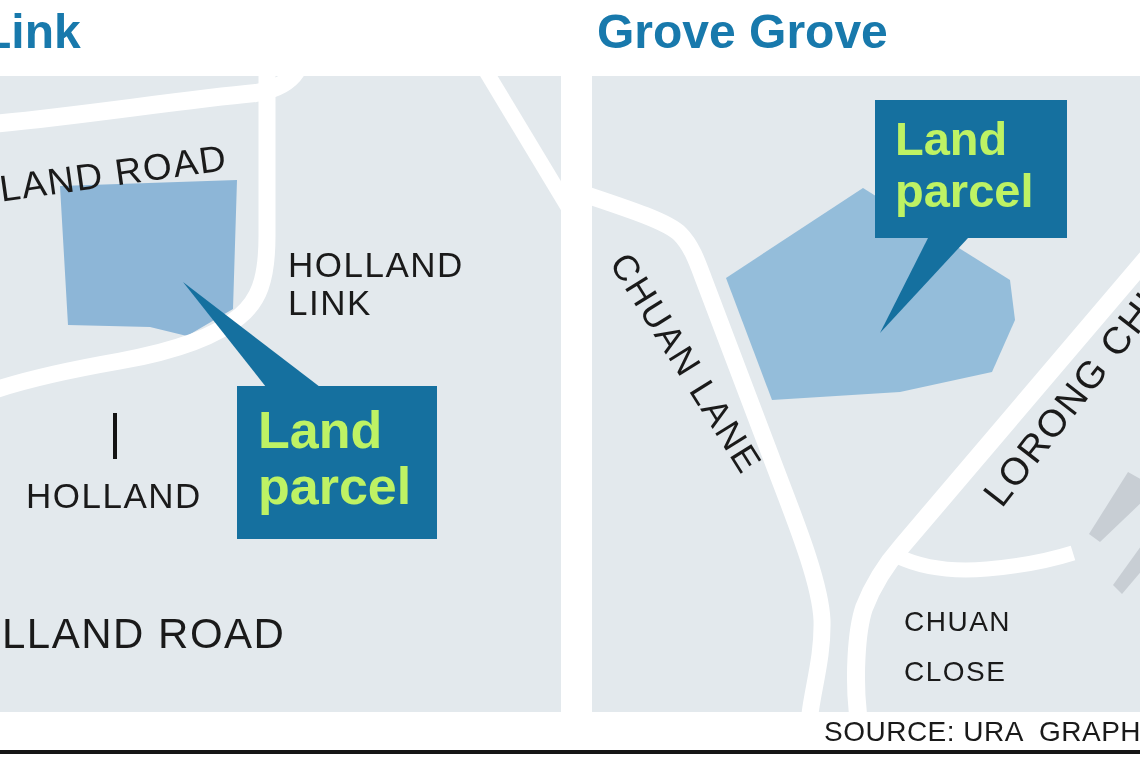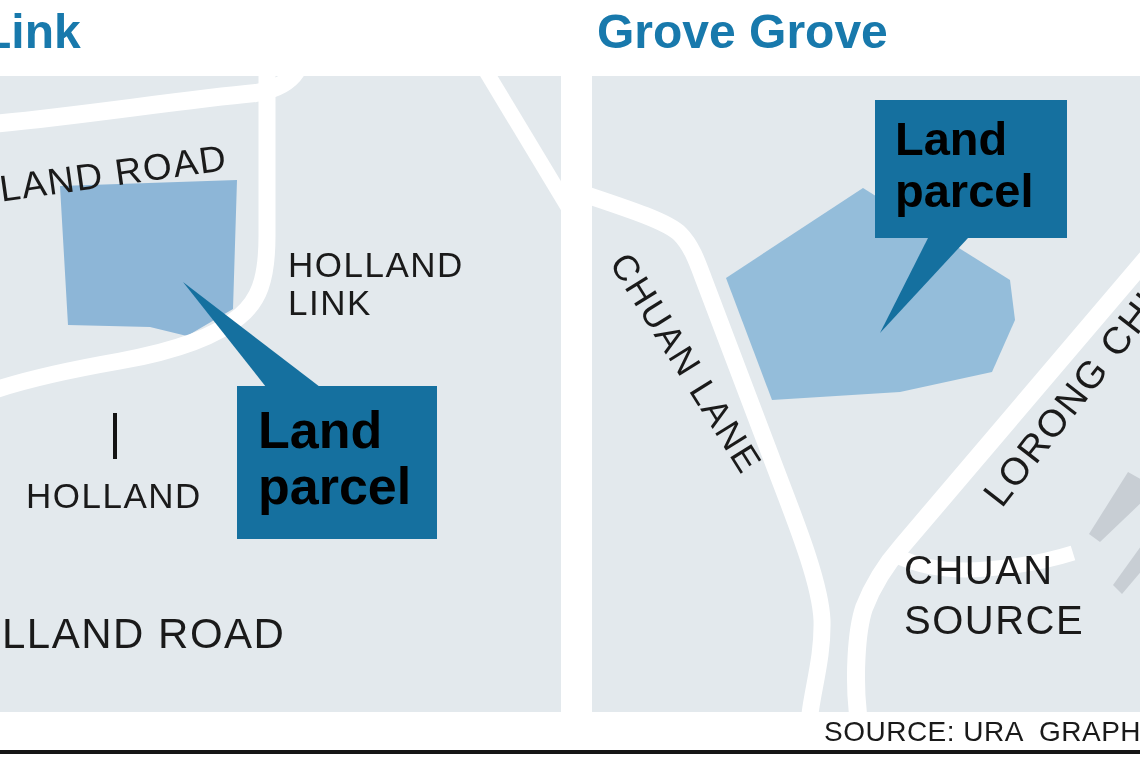--- a/index.html
+++ b/index.html
@@ -40,23 +40,23 @@
   .maplabel{
     position:absolute;color:var(--ink);white-space:nowrap;
     letter-spacing:1.5px;line-height:1.12;
   }
   .lbl-road-top{left:-80px;top:104px;font-size:37px;transform:rotate(-8deg);transform-origin:left center;}
   .lbl-holland-link{left:288px;top:170px;font-size:35px;line-height:38px;}
   .lbl-holland-plain{left:26px;top:400px;font-size:35px;line-height:40px;}
   .lbl-road-bottom{left:-64px;top:534px;font-size:42px;}
   .lbl-chuan-lane{left:44px;top:170px;font-size:36px;transform:rotate(58deg);transform-origin:left top;letter-spacing:2px;}
   .lbl-lorong-chuan{left:383px;top:412px;font-size:38px;transform:rotate(-52deg);transform-origin:left top;letter-spacing:2px;}
-  .lbl-chuan-close{left:312px;top:469px;font-size:40px;line-height:50px;}
+  .lbl-chuan-close{left:312px;top:521px;font-size:28px;line-height:50px;}
   .callout{
-    position:absolute;background:var(--accent);color:#000000;font-weight:700;
+    position:absolute;background:var(--accent);color:#bef264;font-weight:700;
     box-sizing:border-box;
   }
   .callout-left{left:237px;top:310px;width:200px;height:153px;padding:16px 0 0 21px;font-size:52px;line-height:56px;}
   .callout-right{left:283px;top:24px;width:192px;height:138px;padding:13px 0 0 20px;font-size:47px;line-height:52px;}
   .source{
     position:absolute;left:824px;top:716px;font-size:28px;color:var(--ink);
     white-space:pre;letter-spacing:0.5px;
   }
   .bottom-rule{position:absolute;left:0;top:750px;width:1140px;height:4px;background:var(--rule);}
 </style>
@@ -108,21 +108,21 @@
     <polygon class="building" points="497,458 536,396 552,405 552,424 508,466"></polygon>
     <polygon class="building" points="521,509 552,466 552,492 530,518"></polygon>
 
     <polygon class="tail" points="288,257 336,162 376,162"></polygon>
   </svg>
 
   <div class="maplabel lbl-chuan-lane">CHUAN LANE</div>
   <div class="maplabel lbl-lorong-chuan">LORONG CHUAN</div>
   <div class="maplabel lbl-chuan-close">
     <div>CHUAN</div>
-    <div>SOURCE</div>
+    <div>CLOSE</div>
   </div>
 
   <div class="callout callout-right">
     <div>Land</div>
     <div>parcel</div>
   </div>
 </div>
 
 <div class="source">SOURCE: URA  GRAPHICS</div>
 <div class="bottom-rule"></div>

